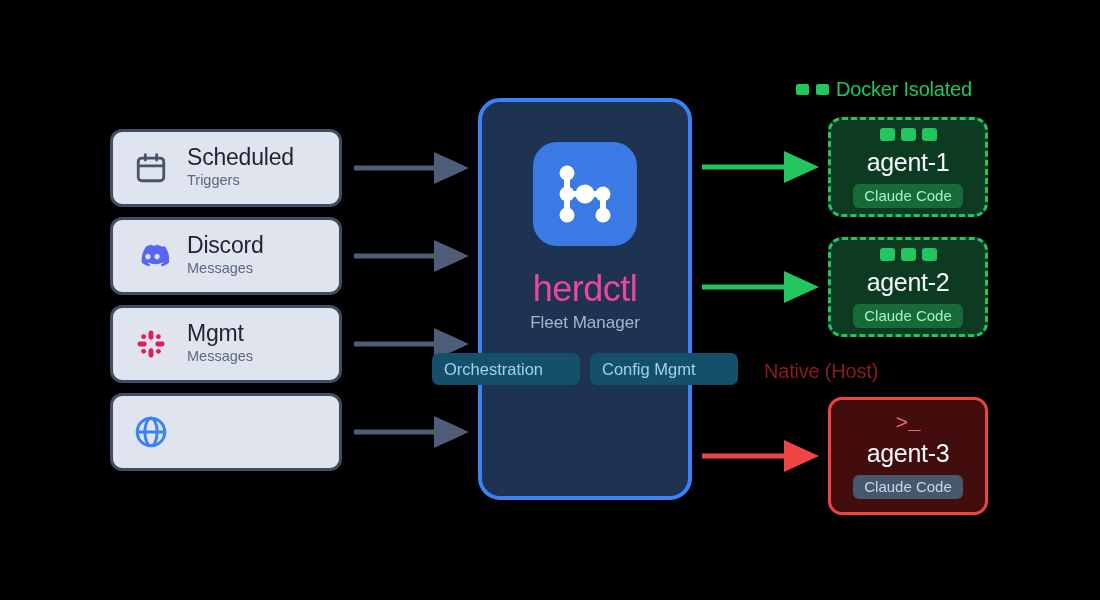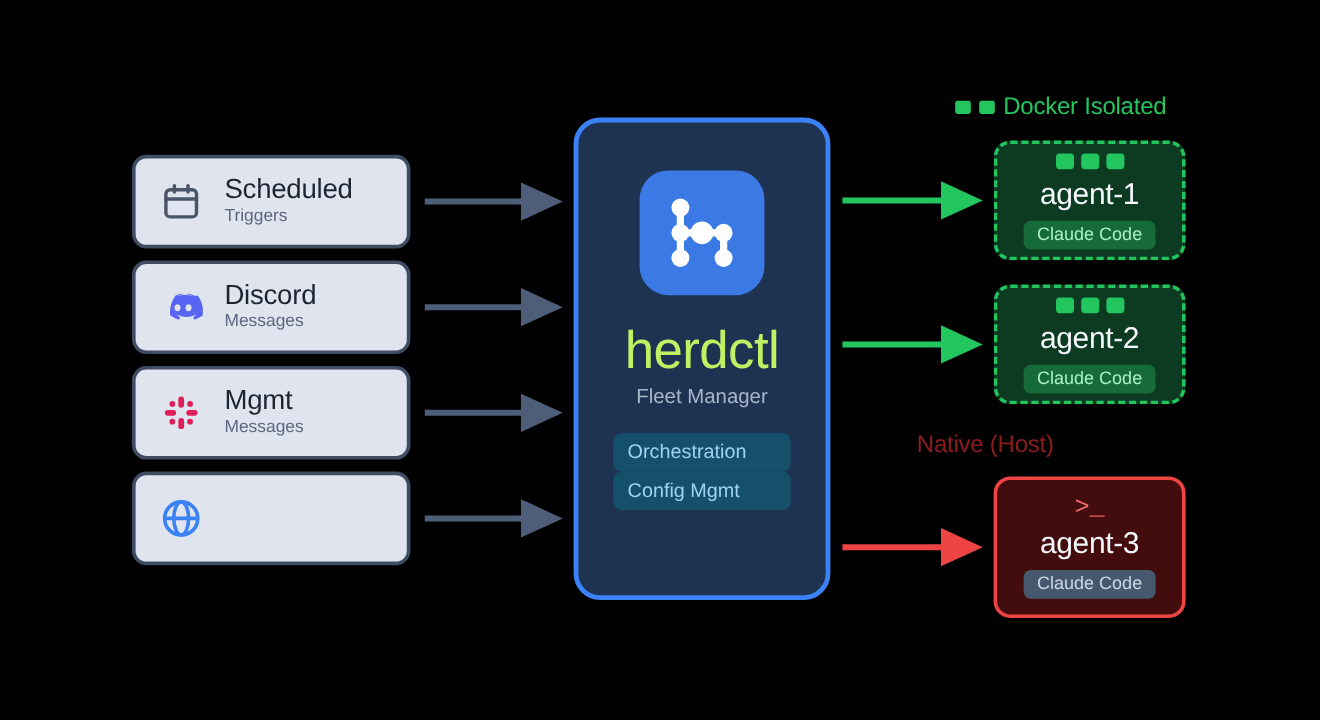--- a/index.html
+++ b/index.html
@@ -61,32 +61,32 @@
     align-items: center;
     padding-top: 40px;
   }
   #hub-logo {
     width: 104px; height: 104px;
     background: #3b7ae4;
     border-radius: 24px;
     display: flex; align-items: center; justify-content: center;
   }
   #hub-title {
-    font-size: 44px;
-    color: #bef264;
+    font-size: 36px;
+    color: #ec4899;
     margin-top: 22px;
     letter-spacing: -0.5px;
     text-align: right;
   }
   #hub-subtitle {
     font-size: 17px;
     color: #a9b6ca;
     margin-top: 3px;
   }
-  .hub-tags { margin-top: 20px; display: flex; flex-direction: column; }
+  .hub-tags { margin-top: 20px; display: flex; flex-direction: row; gap: 10px; }
   .hub-tag {
     width: 148px;
     height: 32px;
     background: #15506b;
     border-radius: 7px;
     color: #9fd2ef;
     font-size: 16.5px;
     display: flex;
     align-items: center;
     padding-left: 12px;

